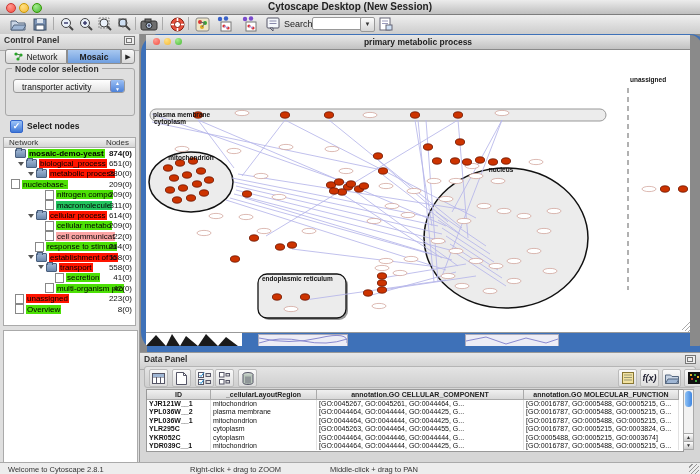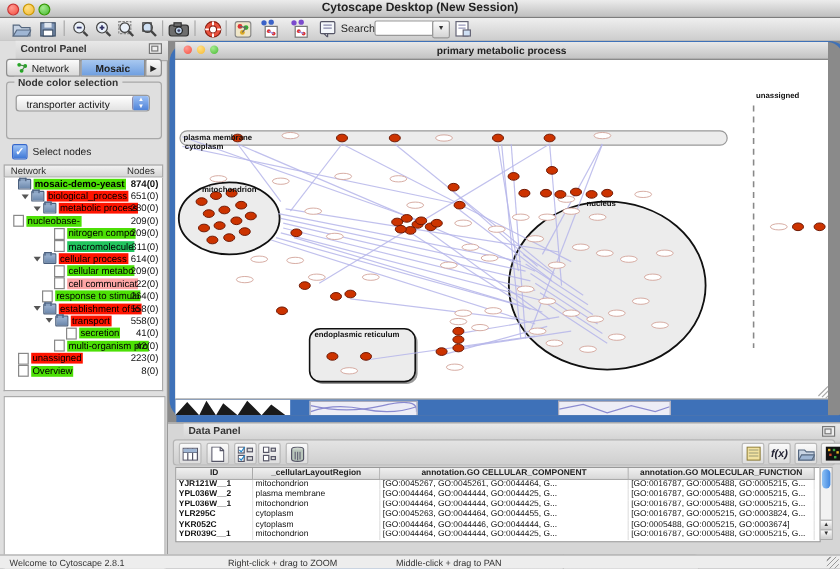--- a/index.html
+++ b/index.html
@@ -19,38 +19,38 @@
     border-bottom:1px solid #8f8f8f;}
   .tbi{top:1px;width:18px;height:16px;display:flex;align-items:center;justify-content:center;}
   .tsep{top:2px;width:1px;height:13px;background:#aaa;}
   #search-label{font-size:9px;color:#222;top:4px;}
   #search-input{left:312px;top:2px;width:44px;height:11px;border:1px solid #999;border-radius:2px;
     background:#fff;font-size:8px;padding:0 2px;}
   #search-drop{left:360px;top:2px;width:13px;height:13px;background:linear-gradient(#fdfdfd,#d5d5d5);
     border:1px solid #999;border-radius:2px;font-size:6px;color:#333;text-align:center;line-height:13px;}
   
   #cpanel{left:0;top:34px;width:139px;height:428px;background:#DFDFDF;border-right:1px solid #9a9a9a;}
-  .panel-hdr{left:13px;top:0;width:100%;height:17px;background:linear-gradient(#E9E9E9,#CFCFCF);
+  .panel-hdr{left:0;top:0;width:100%;height:17px;background:linear-gradient(#E9E9E9,#CFCFCF);
      border-bottom:1px solid #aaa;font-size:8.5px;font-weight:bold;color:#333;line-height:12px;padding-left:4px;box-sizing:border-box;}
   .float-ico{width:9px;height:7px;border:1px solid #777;background:#eee;top:2px;right:4px;}
   .float-ico:before{content:"";position:absolute;left:1px;top:1px;width:4px;height:3px;border:1px solid #777;}
   #cp-tabs{left:5px;top:15px;width:130px;height:15px;display:flex;}
   .seg{height:15px;border:1px solid #8e8e8e;box-sizing:border-box;font-size:8.5px;color:#222;
      display:flex;align-items:center;justify-content:center;background:linear-gradient(#FBFBFB,#D8D8D8);}
   .seg.sel{background:linear-gradient(#A8C8F0,#6E9EE0);font-weight:bold;}
   #grp{left:5px;top:34px;width:128px;height:46px;border:1px solid #a8a8a8;border-radius:3px;}
   #grp-legend{left:6px;top:-5px;background:#DFDFDF;padding:0 3px;font-size:8.5px;font-weight:bold;color:#333;}
   #dropdown{left:7px;top:10px;width:112px;height:14px;border:1px solid #999;border-radius:3px;
      background:linear-gradient(#fff,#e2e2e2);font-size:8.5px;color:#111;line-height:14px;padding-left:8px;box-sizing:border-box;}
   #dropdown .cap{position:absolute;right:0;top:0;width:13px;height:12px;border-radius:2px;margin:0;
      background:linear-gradient(#9CC0F5,#4E82D8);color:#fff;font-size:5px;line-height:6px;text-align:center;border-left:1px solid #88a;}
   #selrow{left:10px;top:86px;height:12px;display:flex;align-items:center;gap:4px;}
   #cb{width:11px;height:11px;border-radius:2px;background:linear-gradient(#9CC4F8,#3E77D6);border:1px solid #36c;
       color:#fff;font-size:9px;line-height:11px;text-align:center;font-weight:bold;}
-  #selrow span{font-size:8.5px;font-weight:normal;color:#222;}
+  #selrow span{font-size:8.5px;font-weight:bold;color:#222;}
   #tree-hdr{left:3px;top:103px;width:133px;height:11px;background:linear-gradient(#F2F2F2,#D5D5D5);
      border:1px solid #aaa;box-sizing:border-box;font-size:8px;color:#333;}
   #tree-hdr .c1{position:absolute;left:5px;top:0;line-height:10px;}
   #tree-hdr .c2{position:absolute;right:6px;top:0;line-height:10px;}
   #tree-body{left:3px;top:114px;width:133px;height:178px;background:#fff;border:1px solid #aaa;
      border-top:none;box-sizing:border-box;overflow:hidden;}
   .trow{position:relative;height:10.4px;white-space:nowrap;font-size:8px;display:flex;align-items:center;}
   .trow .lbl{padding:0 1px;color:#000;}
   .trow .cnt{position:absolute;right:3px;color:#111;}
   .tri{display:inline-block;width:0;height:0;border-left:3.5px solid transparent;border-right:3.5px solid transparent;

